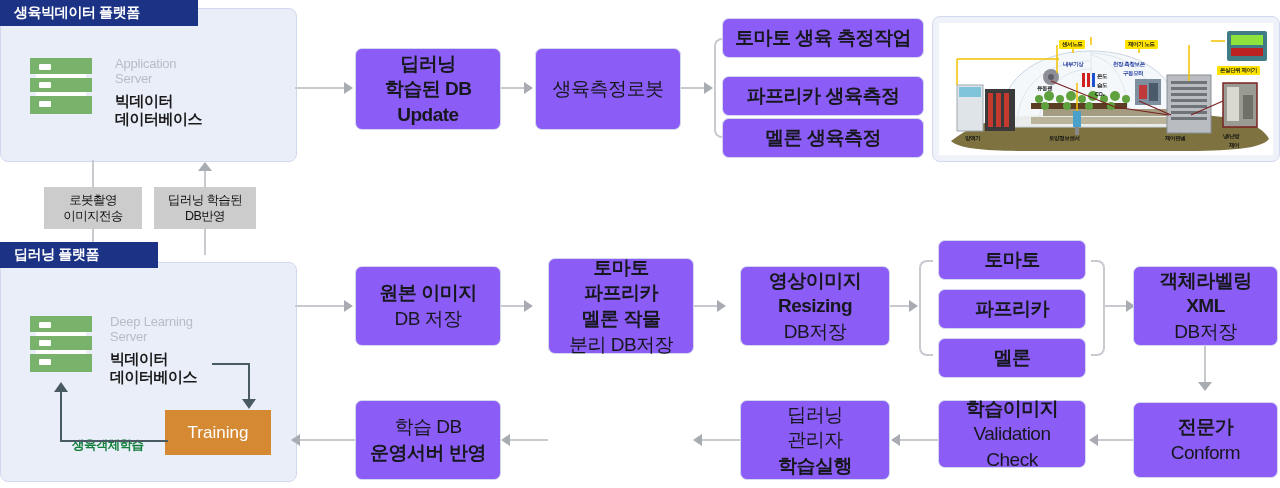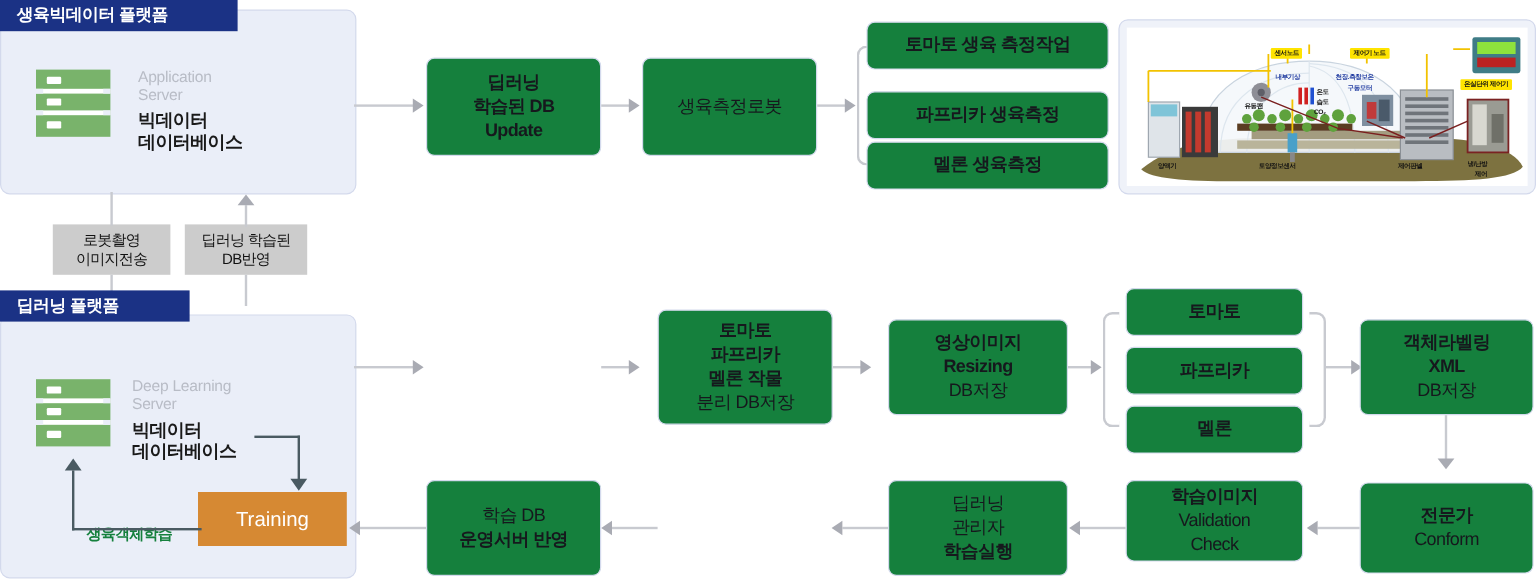--- a/index.html
+++ b/index.html
@@ -49,26 +49,26 @@
     position:absolute;width:6px;height:4px;background:#eaeef8;
   }
 
   .srv-caption{position:absolute;line-height:1.18;}
   .srv-caption .sub{color:#b8bcc6;font-size:13px;letter-spacing:-0.2px;}
   .srv-caption .main{color:#1a1a1a;font-size:15px;font-weight:bold;letter-spacing:-0.5px;margin-top:5px;}
 
   
   .pbox{
     position:absolute;
-    background:#15803d;
+    background:#8b5cf6;
     border:1px solid #d3d9ec;
     border-radius:7px;
     display:flex;align-items:center;justify-content:center;
     text-align:center;
-    font-size:15px;
+    font-size:19px;
     color:#16181d;
     line-height:1.35;
     letter-spacing:-0.5px;
     box-sizing:border-box;
   }
   .pbox .b{font-weight:bold;}
   .pbox .n{font-weight:normal;}
 
   
   .glabel{
@@ -180,21 +180,21 @@
     </div>
   </div>
 
   <div class="srv-caption" style="left:110px;top:314px;">
     <div class="sub"><span>Deep Learning</span></div>
     <div class="sub"><span>Server</span></div>
     <div class="main"><span>빅데이터</span></div>
     <div class="main" style="margin-top:1px;"><span>데이터베이스</span></div>
   </div>
 
-  <div class="training" style="left:165px;top:410px;width:124px;height:45px;">
+  <div class="training" style="left:165px;top:410px;width:106px;height:45px;">
     <span>Training</span>
   </div>
   <div class="train-caption" style="left:72px;top:437px;">
     <span>생육객체학습</span>
   </div>
 
   <div class="ln h dk" style="left:212px;top:363px;width:38px;"></div>
   <div class="ln v dk" style="left:248px;top:363px;height:38px;"></div>
   <div class="arrow dk-d" style="left:242px;top:399px;"></div>
 
@@ -358,20 +358,26 @@
       <div class="gh-text" style="left:110px;top:112px;"><span>토양정보센서</span></div>
       <div class="gh-text" style="left:226px;top:112px;"><span>제어판넬</span></div>
       <div class="gh-text" style="left:284px;top:110px;"><span>냉/난방</span></div>
       <div class="gh-text" style="left:290px;top:119px;"><span>제어</span></div>
     </div>
   </div>
 
   <div class="ln h" style="left:295px;top:305px;width:50px;"></div>
   <div class="arrow r" style="left:344px;top:300px;"></div>
 
+  <div class="pbox" style="left:355px;top:266px;width:146px;height:80px;">
+    <div>
+      <div class="b">원본 이미지</div>
+      <div class="n">DB 저장</div>
+    </div>
+  </div>
 
   <div class="ln h" style="left:501px;top:305px;width:24px;"></div>
   <div class="arrow r" style="left:524px;top:300px;"></div>
 
   <div class="pbox" style="left:548px;top:258px;width:146px;height:96px;">
     <div>
       <div class="b">토마토</div>
       <div class="b">파프리카</div>
       <div><span class="b">멜론 작물</span></div>
       <div class="n">분리 DB저장</div>

